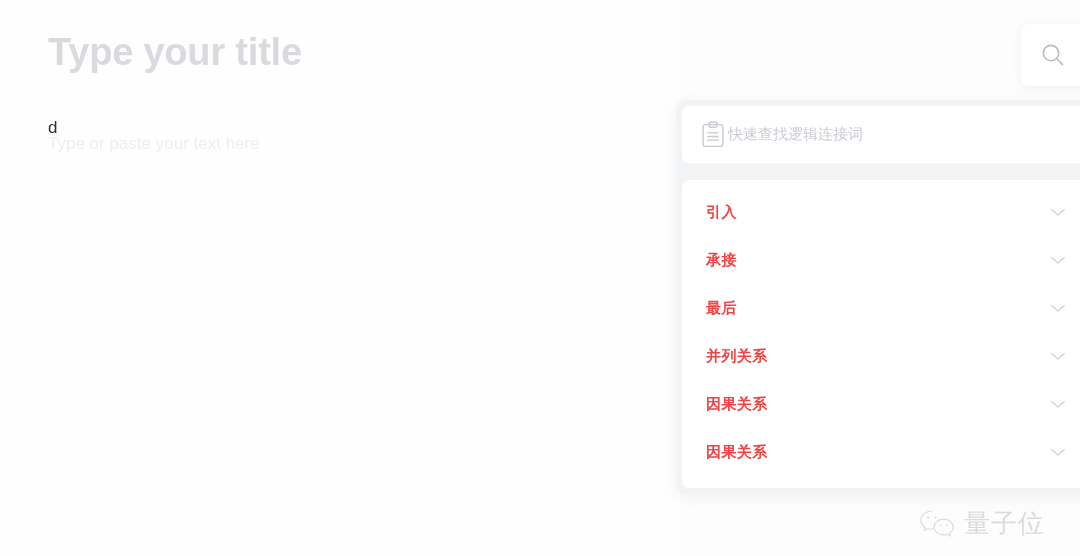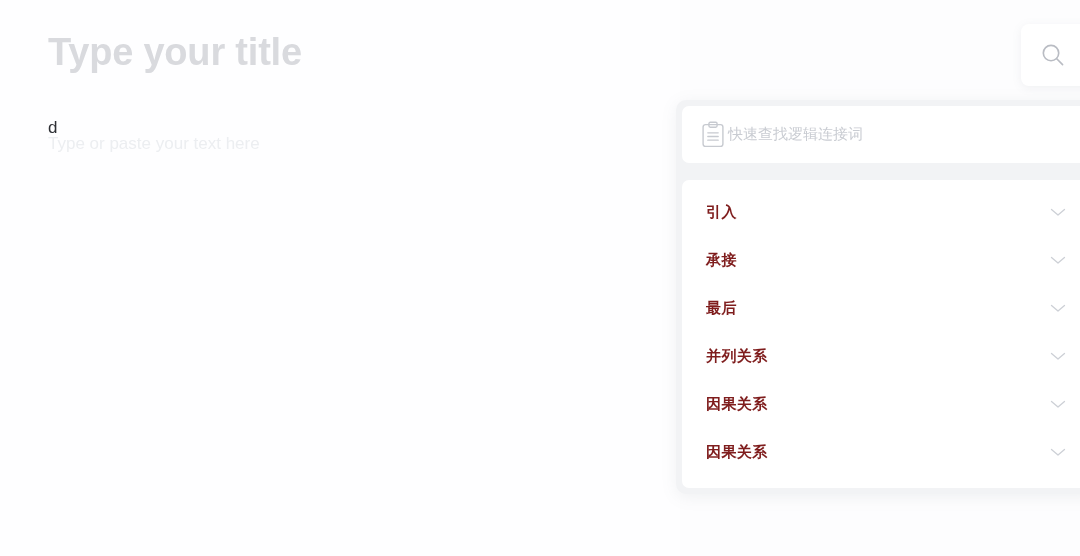--- a/index.html
+++ b/index.html
@@ -153,21 +153,21 @@
     height: 48px;
     display: flex;
     align-items: center;
     padding: 0 28px 0 24px;
     box-sizing: border-box;
     cursor: pointer;
   }
   .list-row-label {
     font-size: 15px;
     font-weight: bold;
-    color: #7f1d1d;
+    color: #ef4444;
     letter-spacing: 0.4px;
     white-space: nowrap;
   }
   .list-row-spacer { flex: 1 1 auto; }
   .chevron {
     width: 20px;
     height: 12px;
     color: #cdd0d6;
     flex: 0 0 auto;
   }
@@ -278,14 +278,25 @@
         <span class="list-row-label">因果关系</span>
         <span class="list-row-spacer"></span>
         <svg class="chevron" viewBox="0 0 20 12" fill="none" stroke="currentColor" stroke-width="1.3" stroke-linecap="round" stroke-linejoin="round">
           <polyline points="3.5,3.5 10,9 16.5,3.5"></polyline>
         </svg>
       </div>
 
     </div>
   </div>
 
+  <div class="watermark">
+    <svg class="wechat-mark" viewBox="0 0 40 32" fill="none" stroke="currentColor" stroke-width="1.2" stroke-linecap="round" stroke-linejoin="round">
+      <path d="M14.6 3.2C8.1 3.2 2.8 7.5 2.8 12.8c0 3 1.8 5.7 4.6 7.5l-1.2 3.6 4.1-2.1c1.3.4 2.8.6 4.3.6.4 0 .8 0 1.2-.05"></path>
+      <circle cx="10.6" cy="10.2" r="1.2" fill="currentColor" stroke="none"></circle>
+      <circle cx="18.4" cy="10.2" r="1.2" fill="currentColor" stroke="none"></circle>
+      <path d="M37.2 20.3c0-4.6-4.6-8.4-10.2-8.4s-10.2 3.8-10.2 8.4 4.6 8.4 10.2 8.4c1.3 0 2.6-.2 3.8-.6l3.6 1.9-1-3.1c2.3-1.5 3.8-3.9 3.8-6.6z"></path>
+      <circle cx="23.6" cy="18.4" r="1.05" fill="currentColor" stroke="none"></circle>
+      <circle cx="30.4" cy="18.4" r="1.05" fill="currentColor" stroke="none"></circle>
+    </svg>
+    <span class="watermark-text">量子位</span>
+  </div>
 
 </div>
 
 </body></html>

